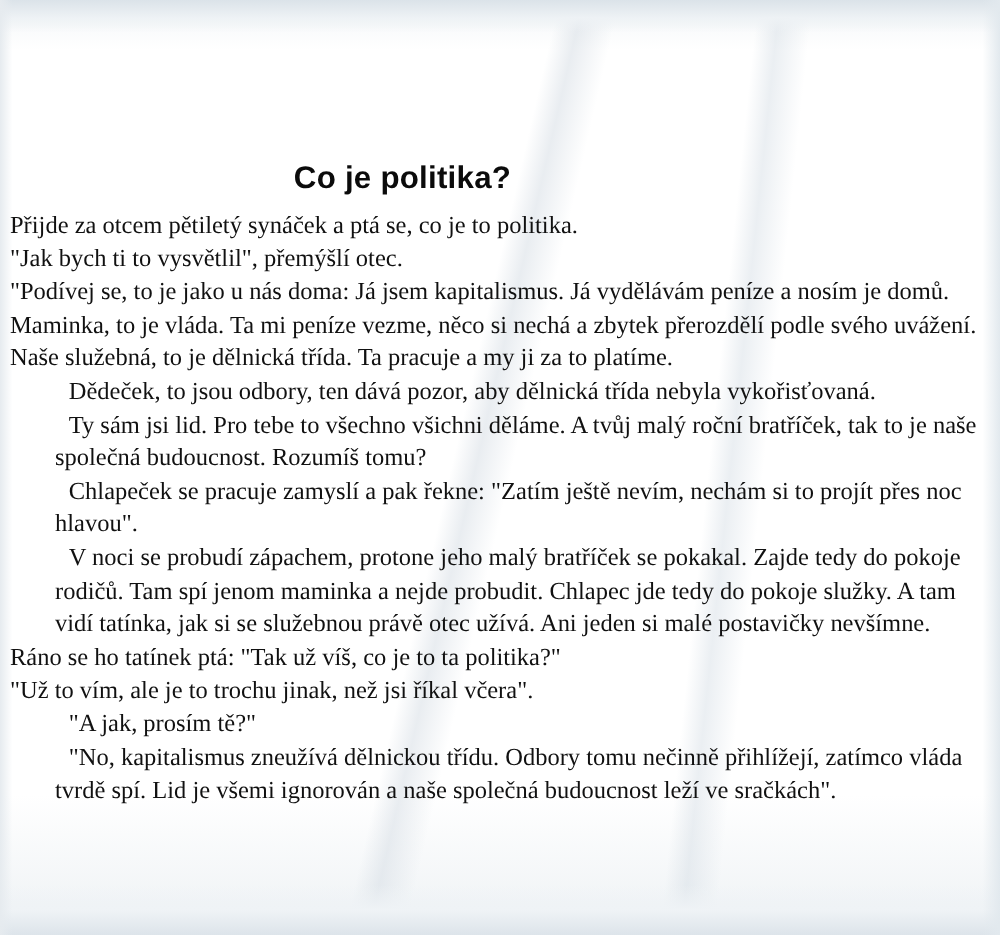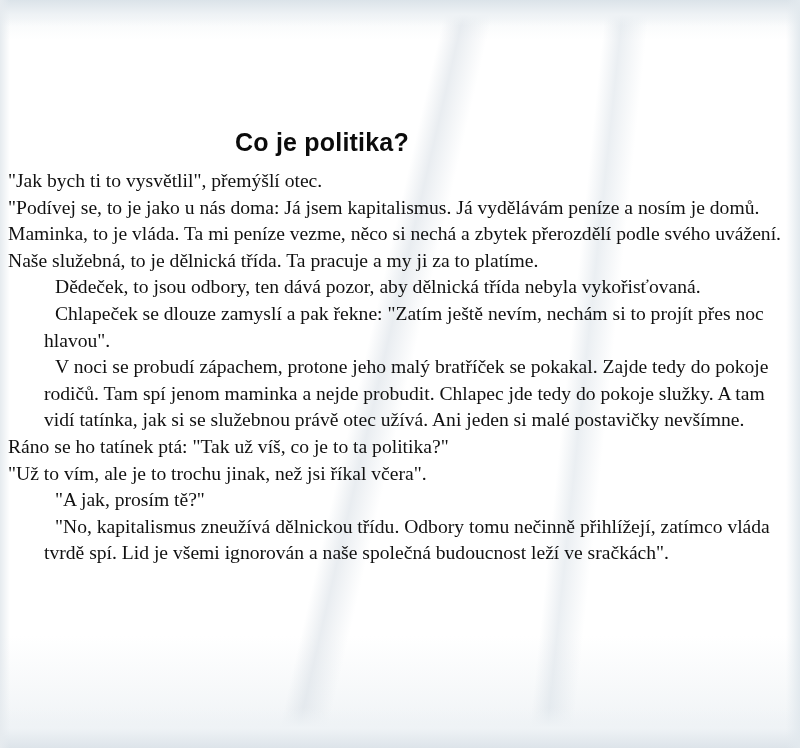--- a/index.html
+++ b/index.html
@@ -100,24 +100,26 @@
 <div id="page">
   <div class="paper"></div>
   <div class="edge-top"></div>
   <div class="edge-bottom"></div>
   <div class="edge-left"></div>
   <div class="edge-right"></div>
 
   <div class="content">
     <div id="doc-title">Co je politika?</div>
     <div id="body-text">
+        <p class="para">Přijde za otcem pětiletý synáček a ptá se, co je to politika.</p>
         <p class="para">"Jak bych ti to vysvětlil", přemýšlí otec.</p>
         <p class="para">"Podívej se, to je jako u nás doma:  Já jsem kapitalismus. Já vydělávám peníze a nosím je domů.  Maminka, to je vláda. Ta mi peníze vezme, něco si nechá a zbytek přerozdělí podle svého uvážení. Naše služebná, to je dělnická třída. Ta pracuje a my ji za to platíme.</p>
         <p class="para ind">Dědeček, to jsou odbory, ten dává pozor, aby dělnická třída nebyla vykořisťovaná.</p>
-        <p class="para ind">Chlapeček se dlouze zamyslí a pak řekne: "Zatím ještě nevím, nechám si to projít přes noc hlavou".</p>
+        <p class="para ind">Ty sám jsi lid. Pro tebe to všechno všichni děláme. A tvůj malý roční bratříček, tak to je naše společná budoucnost. Rozumíš tomu?</p>
+        <p class="para ind">Chlapeček se pracuje zamyslí a pak řekne: "Zatím ještě nevím, nechám si to projít přes noc hlavou".</p>
         <p class="para ind">V noci se probudí zápachem, protone jeho malý bratříček se  pokakal. Zajde tedy do pokoje rodičů. Tam spí jenom maminka a nejde probudit. Chlapec jde tedy do pokoje služky. A tam vidí tatínka, jak si se služebnou právě otec užívá. Ani jeden si malé postavičky nevšímne.</p>
         <p class="para">Ráno se ho tatínek ptá: "Tak už víš, co je to ta politika?"</p>
         <p class="para">"Už to vím, ale je to trochu jinak, než jsi říkal včera".</p>
         <p class="para ind">"A jak, prosím tě?"</p>
         <p class="para ind">"No, kapitalismus zneužívá dělnickou třídu. Odbory tomu nečinně přihlížejí, zatímco vláda tvrdě spí. Lid je všemi ignorován a naše společná budoucnost leží ve sračkách".</p>
       </div>
   </div>
 </div>
 
 </body></html>

